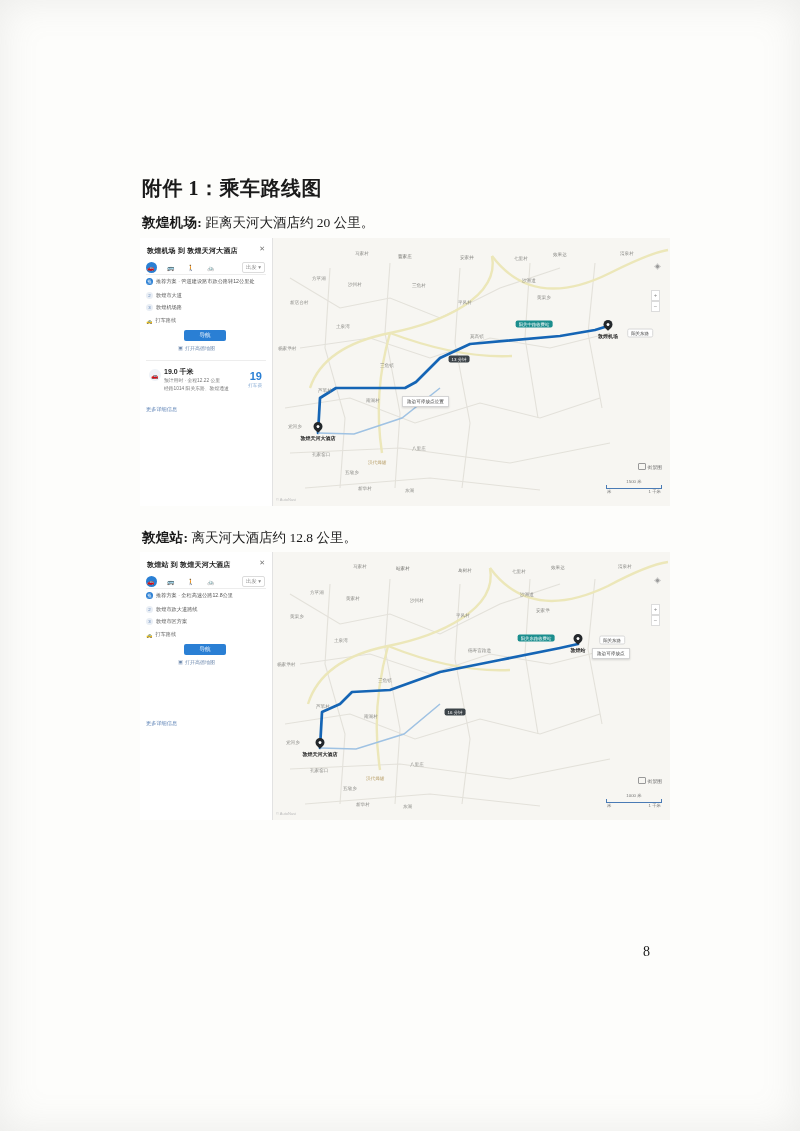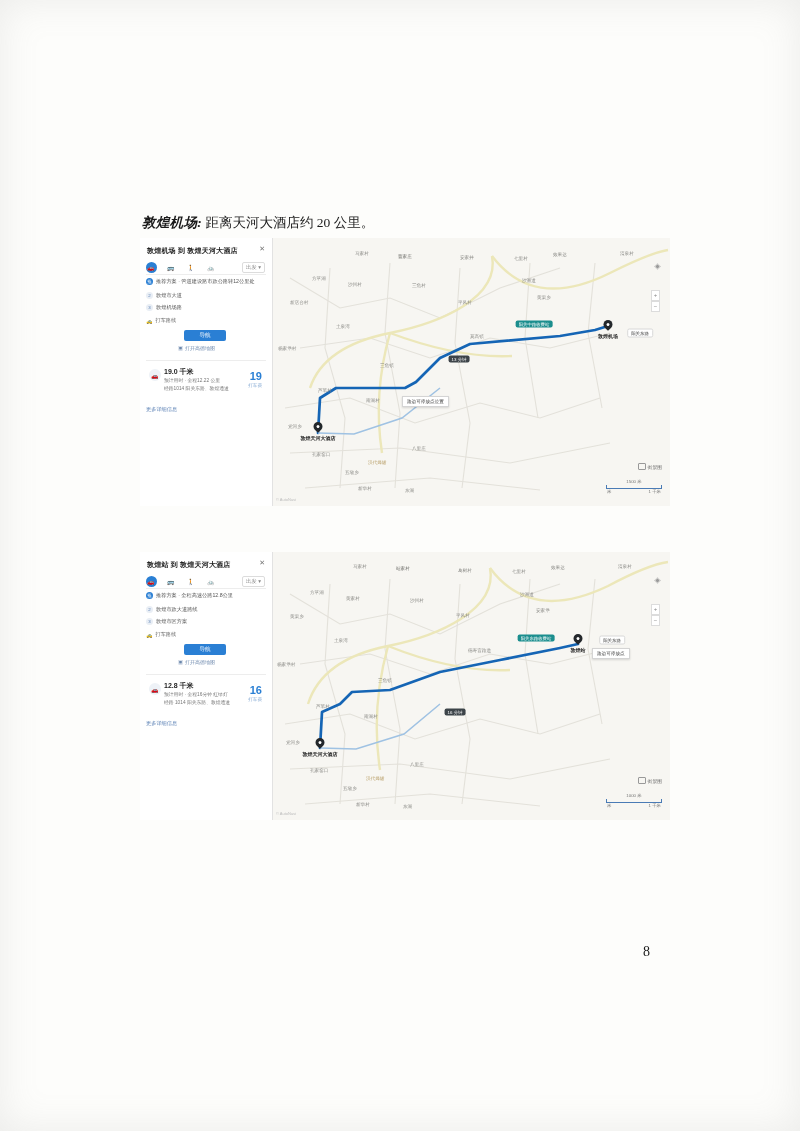--- a/index.html
+++ b/index.html
@@ -37,21 +37,20 @@
   }
 
   .section-line {
     position: absolute;
     left: 142px;
     font-size: 13.5px;
     white-space: nowrap;
   }
   .section-line .lbl {
     font-weight: bold;
-    font-style: italic;
     letter-spacing: 0.3px;
   }
   .section-line .txt {
     font-weight: normal;
   }
   #sec1 { top: 214px; }
   #sec2 { top: 529px; }
 
   .page-number {
     position: absolute;
@@ -379,26 +378,31 @@
     font-size: 4px;
     color: #bdbdbd;
     font-family: "Liberation Sans", sans-serif;
   }
 </style>
 </head>
 <body>
 
 <div class="page">
 
+  <h1 class="doc-title">附件 1：乘车路线图</h1>
 
   <div class="section-line" id="sec1">
     <span class="lbl">敦煌机场:</span>
     <span class="txt">距离天河大酒店约 20 公里。</span>
   </div>
 
+  <div class="section-line" id="sec2">
+    <span class="lbl">敦煌站:</span>
+    <span class="txt">离天河大酒店约 12.8 公里。</span>
+  </div>
 
   <div class="figure" id="fig1">
     <div class="map-bg"></div>
 
     <svg class="map-svg" viewBox="0 0 530 268">
 
       <g stroke="#e3e1da" stroke-width="1.1" fill="none">
         <path d="M150 40 L200 70 L250 60 L300 80 L360 50 L420 30"></path>
         <path d="M160 110 L230 100 L290 120 L350 100 L410 110 L470 95"></path>
         <path d="M145 170 L210 160 L275 185 L340 165 L400 180 L460 160"></path>
@@ -658,28 +662,18 @@
         <span>🚕</span>
         <span>打车路线</span>
       </div>
 
       <div class="btn-primary">导航</div>
       <div class="link-row">
         <span>▣</span>
         <span>打开高德地图</span>
       </div>
 
-      <div class="summary">
-        <span class="sum-ico">🚗</span>
-        <div class="sum-dist">12.8 千米</div>
-        <div class="sum-sub">预计用时 · 全程16分钟 红绿灯</div>
-        <div class="sum-sub">经路 1014 阳关东路、敦煌通道</div>
-        <div class="sum-price">
-          <span class="num">16</span>
-          <span class="unit">打车费</span>
-        </div>
-      </div>
       <div class="more-link">更多详细信息</div>
     </div>
   </div>
 
   <div class="page-number">8</div>
 </div>
 
 </body></html>

